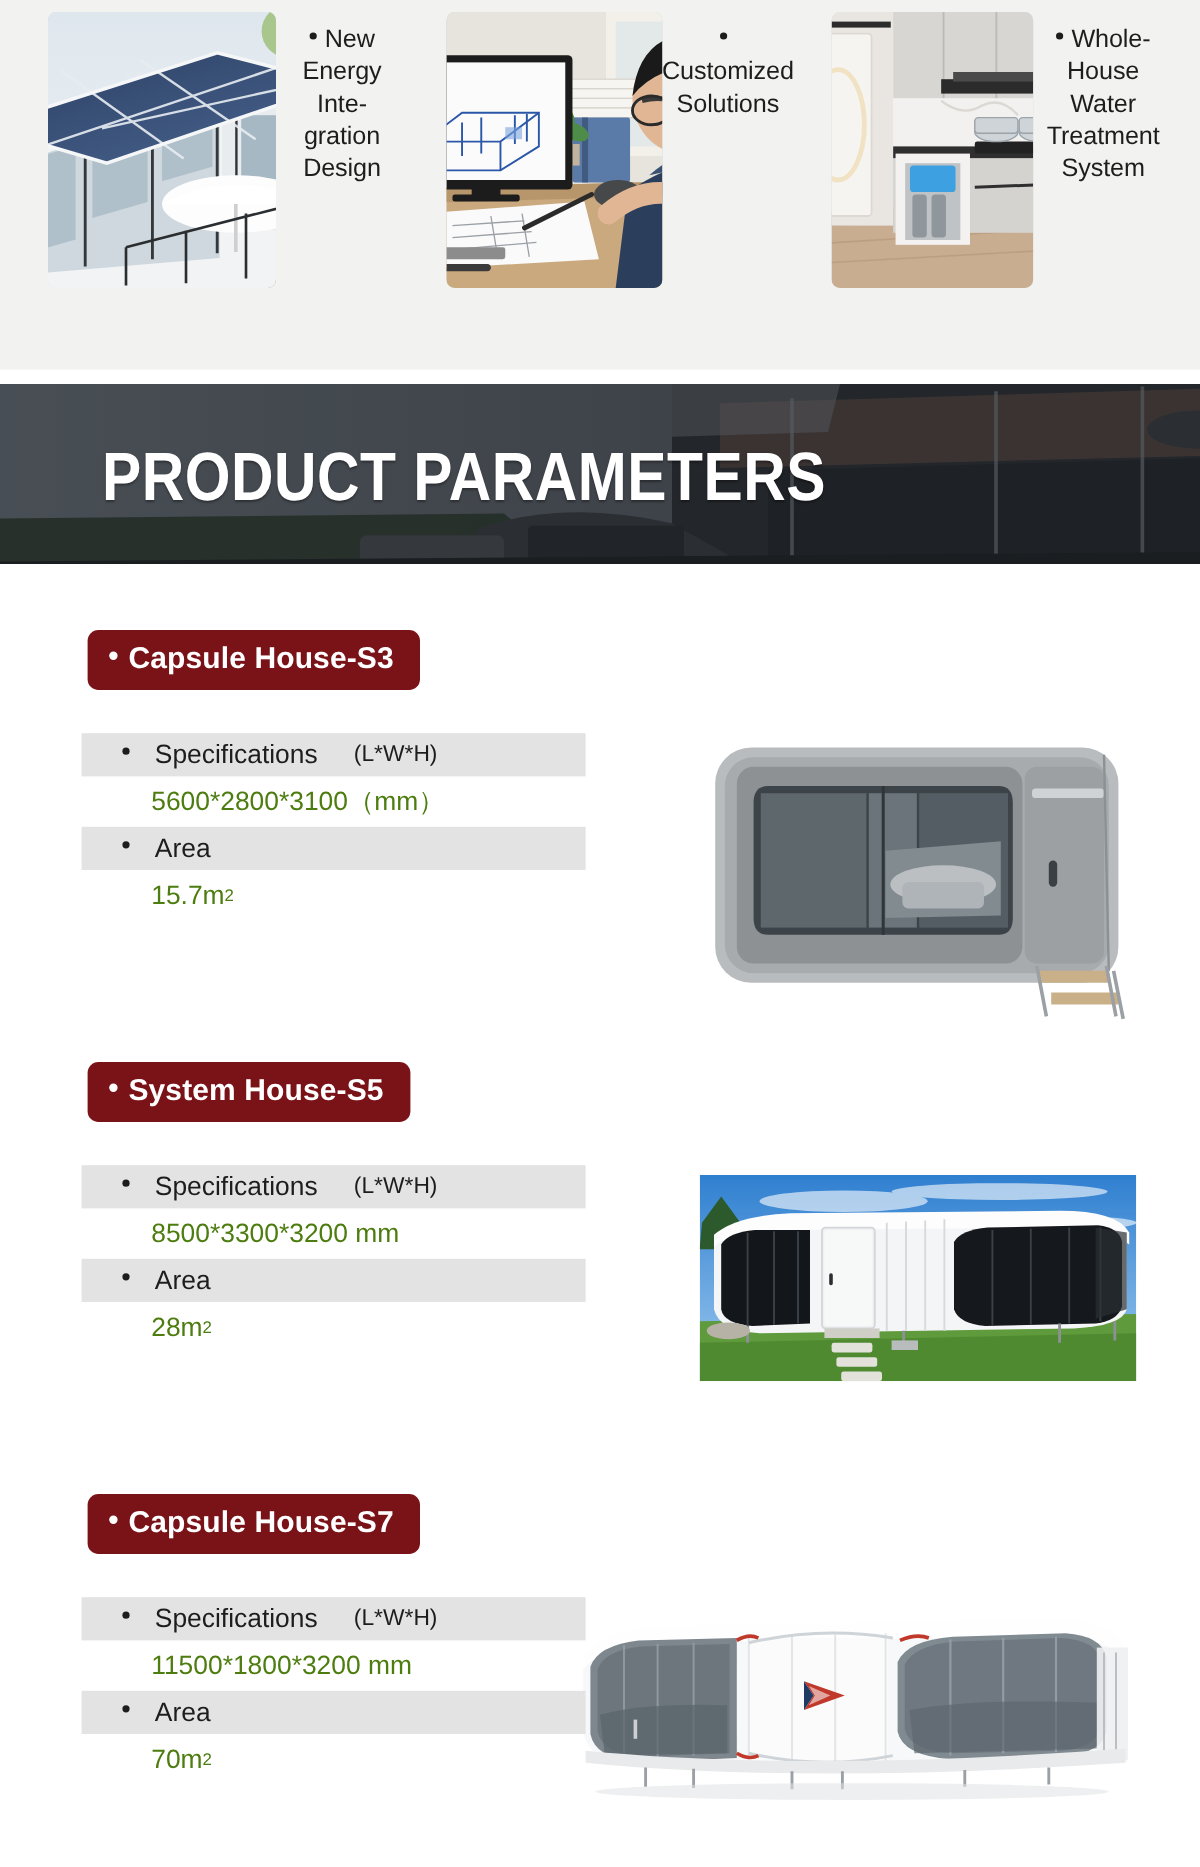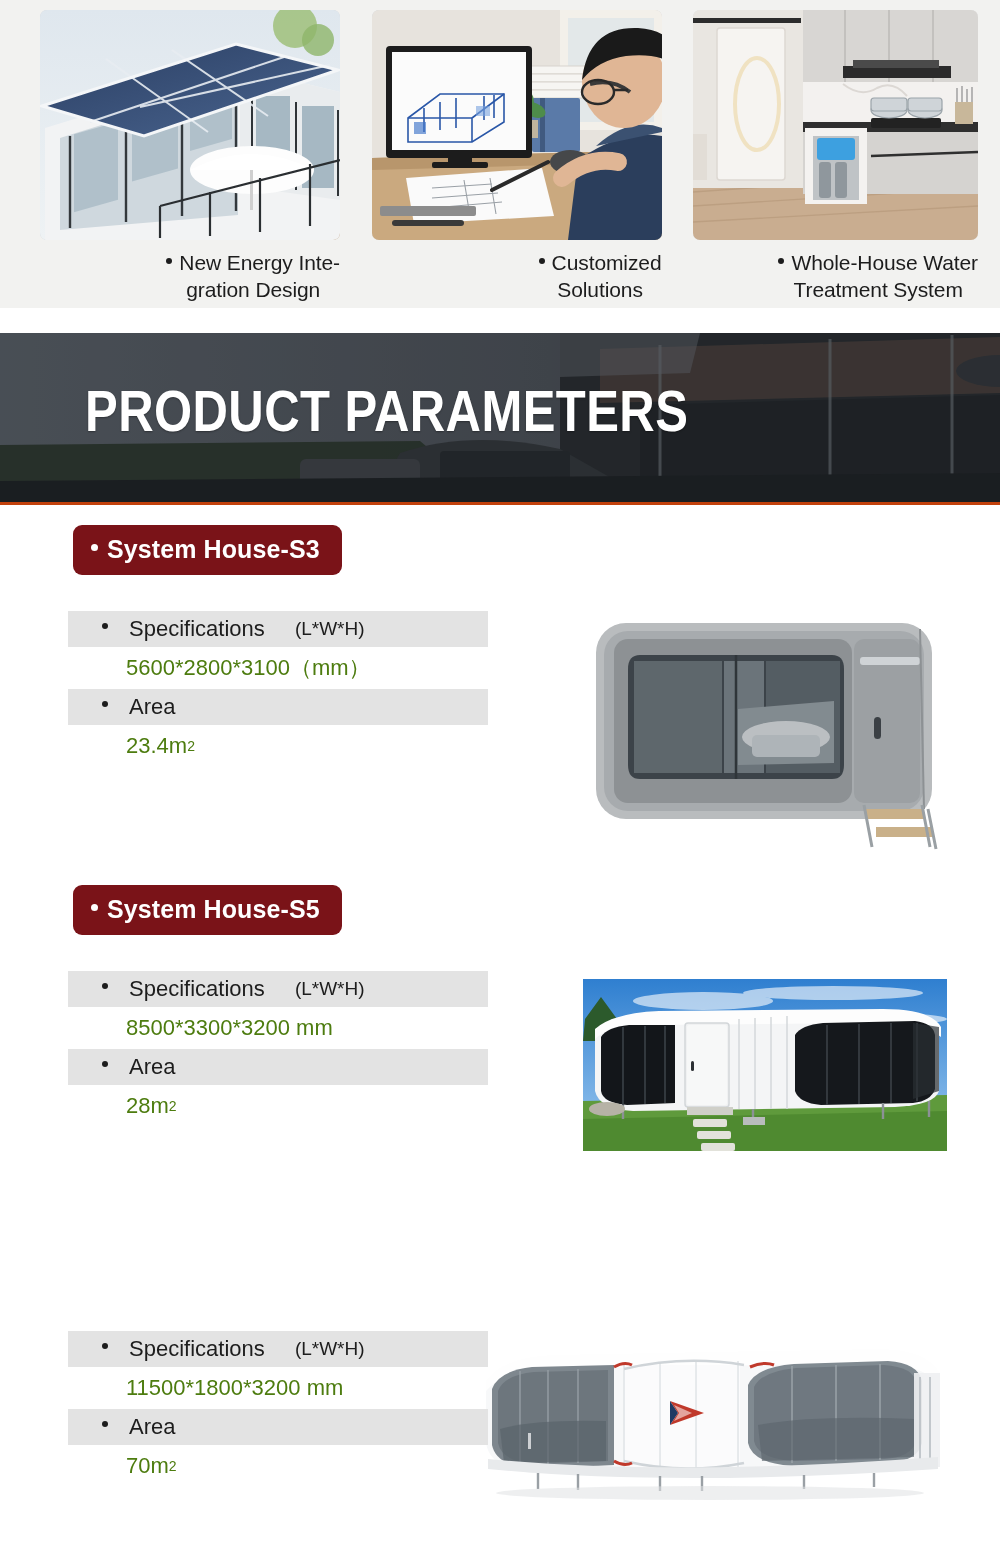--- a/index.html
+++ b/index.html
@@ -9,41 +9,41 @@
     color:#1a1a1a; overflow:hidden; position:relative;
   }
 
   
   .feature-strip {
     position:absolute; left:0; top:0; width:1000px; height:308px;
     background:#f2f2f0;
     display:flex; justify-content:space-between;
     padding:10px 22px 0 40px;
   }
-  .feature-cell { width:300px; display:flex; flex-direction:column; align-items:flex-end; }
+  .feature-cell { width:300px; display:flex; flex-direction:row; align-items:flex-start; }
   .feature-cell.c2 { width:285px; }
   .feature-cell.c3 { width:290px; }
   .photo {
     width:100%; height:230px; border-radius:7px; overflow:hidden;
     position:relative; background:#cfd4d8;
   }
   .photo svg { display:block; width:100%; height:100%; }
   .feature-caption {
     margin-top:10px; text-align:center; line-height:1.28;
     font-size:21px; color:#1d1d1d; letter-spacing:-0.1px;
   }
   .bullet-dot {
     display:inline-block; width:6px; height:6px; border-radius:50%;
     background:#1d1d1d; vertical-align:middle; margin-right:7px;
     position:relative; top:-3px;
   }
 
   
   .banner {
-    position:absolute; left:0; top:333px; width:1000px; height:172px;
+    position:absolute; left:0; top:320px; width:1000px; height:150px;
     overflow:hidden; background:#c2410c;
   }
   .banner svg { position:absolute; left:0; top:0; width:1000px; height:169px; }
   .banner-title {
     position:absolute; left:85px; top:50px;
     font-size:57px; font-weight:bold; color:#ffffff;
     letter-spacing:0.5px; line-height:1;
     transform:scaleX(0.86); transform-origin:left center;
     white-space:nowrap;
     text-shadow:0 1px 2px rgba(0,0,0,0.35);
@@ -301,21 +301,21 @@
     <rect x="300" y="126" width="120" height="26" rx="6" fill="#3a3d41"></rect>
     <rect x="440" y="118" width="130" height="34" rx="4" fill="#1b1e21"></rect>
     <path d="M0 148 L1000 140 L1000 169 L0 169 Z" fill="#101214"></path>
     <rect width="1000" height="169" fill="#2e3238" opacity="0.38"></rect>
   </svg>
   <div class="banner-title">PRODUCT  PARAMETERS</div>
 </div>
 
 <div class="product p1">
   <div class="badge">
-    <span class="bullet-dot"></span><span>System House-S3</span>
+    <span class="bullet-dot"></span><span>Capsule House-S3</span>
   </div>
 
   <div class="prod-photo s3">
     <svg viewBox="0 0 360 248" preserveAspectRatio="xMidYMid meet">
       <rect width="360" height="248" fill="#ffffff"></rect>
       <rect x="8" y="10" width="336" height="196" rx="30" fill="#b9bcbe"></rect>
       <rect x="16" y="18" width="320" height="180" rx="24" fill="#a7abae"></rect>
       <rect x="26" y="26" width="238" height="164" rx="14" fill="#8d9194"></rect>
       <path d="M44 46 L252 46 L252 162 L44 162 Z" rx="14" fill="#4f565c"></path>
       <path d="M52 42 L244 42 Q256 42 256 56 L256 152 Q256 166 244 166 L52 166 Q40 166 40 152 L40 56 Q40 42 52 42 Z" fill="#3c4349"></path>
@@ -350,21 +350,21 @@
   <div class="spec-table">
     <div class="spec-label">
       <span class="bullet-dot"></span><span>Specifications</span>&nbsp;<span style="font-size:19px">(L*W*H)</span>
     </div>
     <div class="spec-value">5600*2800*3100（mm）</div>
     <div class="spec-label">
       <span class="bullet-dot"></span>
         <span>Area</span>
     </div>
     <div class="spec-value">
-      <span>23.4m</span>
+      <span>15.7m</span>
         <sup>2</sup>
     </div>
   </div>
 </div>
 
 <div class="product p2">
   <div class="badge">
     <span class="bullet-dot"></span><span>System House-S5</span>
   </div>
 
@@ -436,20 +436,23 @@
         <span>Area</span>
     </div>
     <div class="spec-value">
       <span>28m</span>
         <sup>2</sup>
     </div>
   </div>
 </div>
 
 <div class="product p3">
+  <div class="badge">
+    <span class="bullet-dot"></span><span>Capsule House-S7</span>
+  </div>
 
   <div class="prod-photo s7">
     <svg viewBox="0 0 474 170" preserveAspectRatio="xMidYMid meet">
       <rect width="474" height="170" fill="#ffffff"></rect>
 
       <path d="M12 56 Q18 30 60 26 L412 20 Q458 20 464 46 L464 112 Q460 134 416 136 L58 140 Q16 136 12 110 Z" fill="#f7f8f9"></path>
       <path d="M12 48 Q28 24 80 22 L404 16 Q452 16 466 40 L466 52 Q446 30 402 30 L78 36 Q28 38 12 58 Z" fill="#fefefe"></path>
 
       <path d="M18 56 Q24 38 58 34 L140 32 L140 132 L56 136 Q22 132 18 112 Z" fill="#7e878e"></path>
       <path d="M24 58 Q30 42 60 39 L134 37 L134 128 L58 131 Q28 128 24 110 Z" fill="#6d767d"></path>

